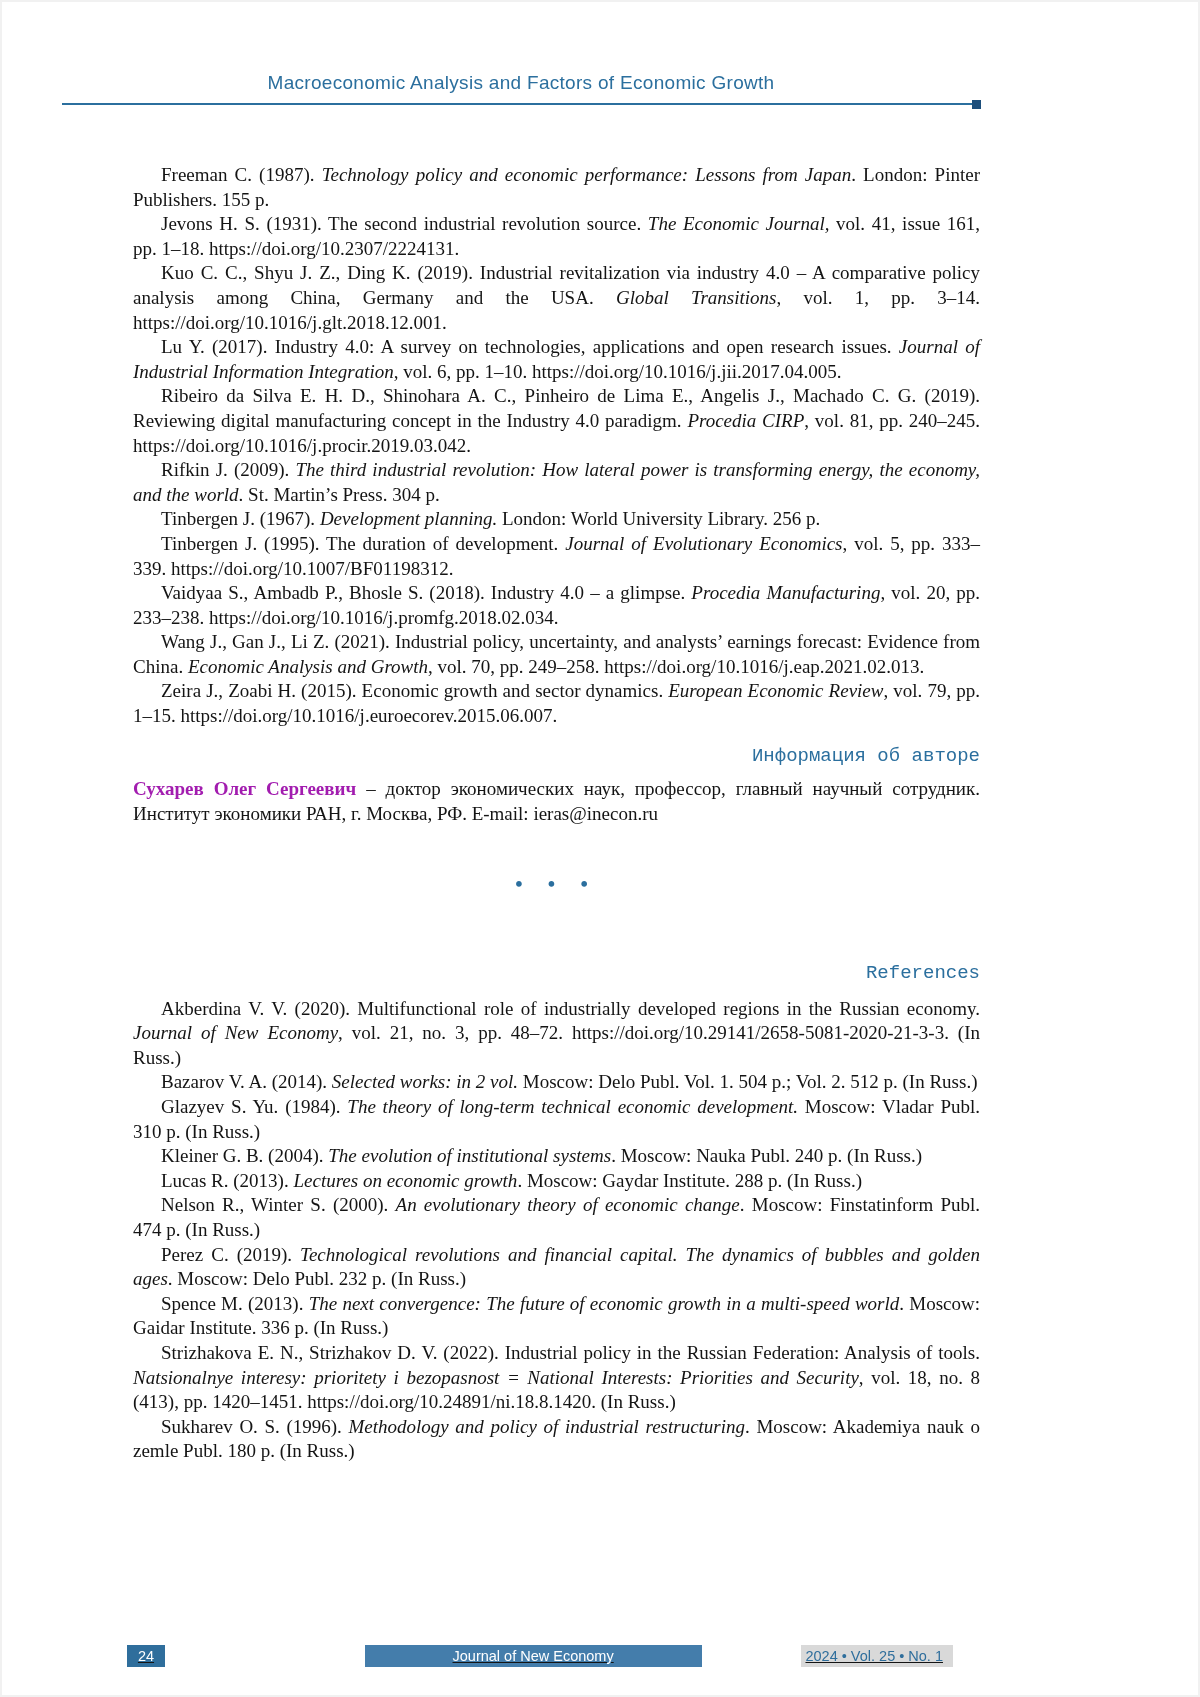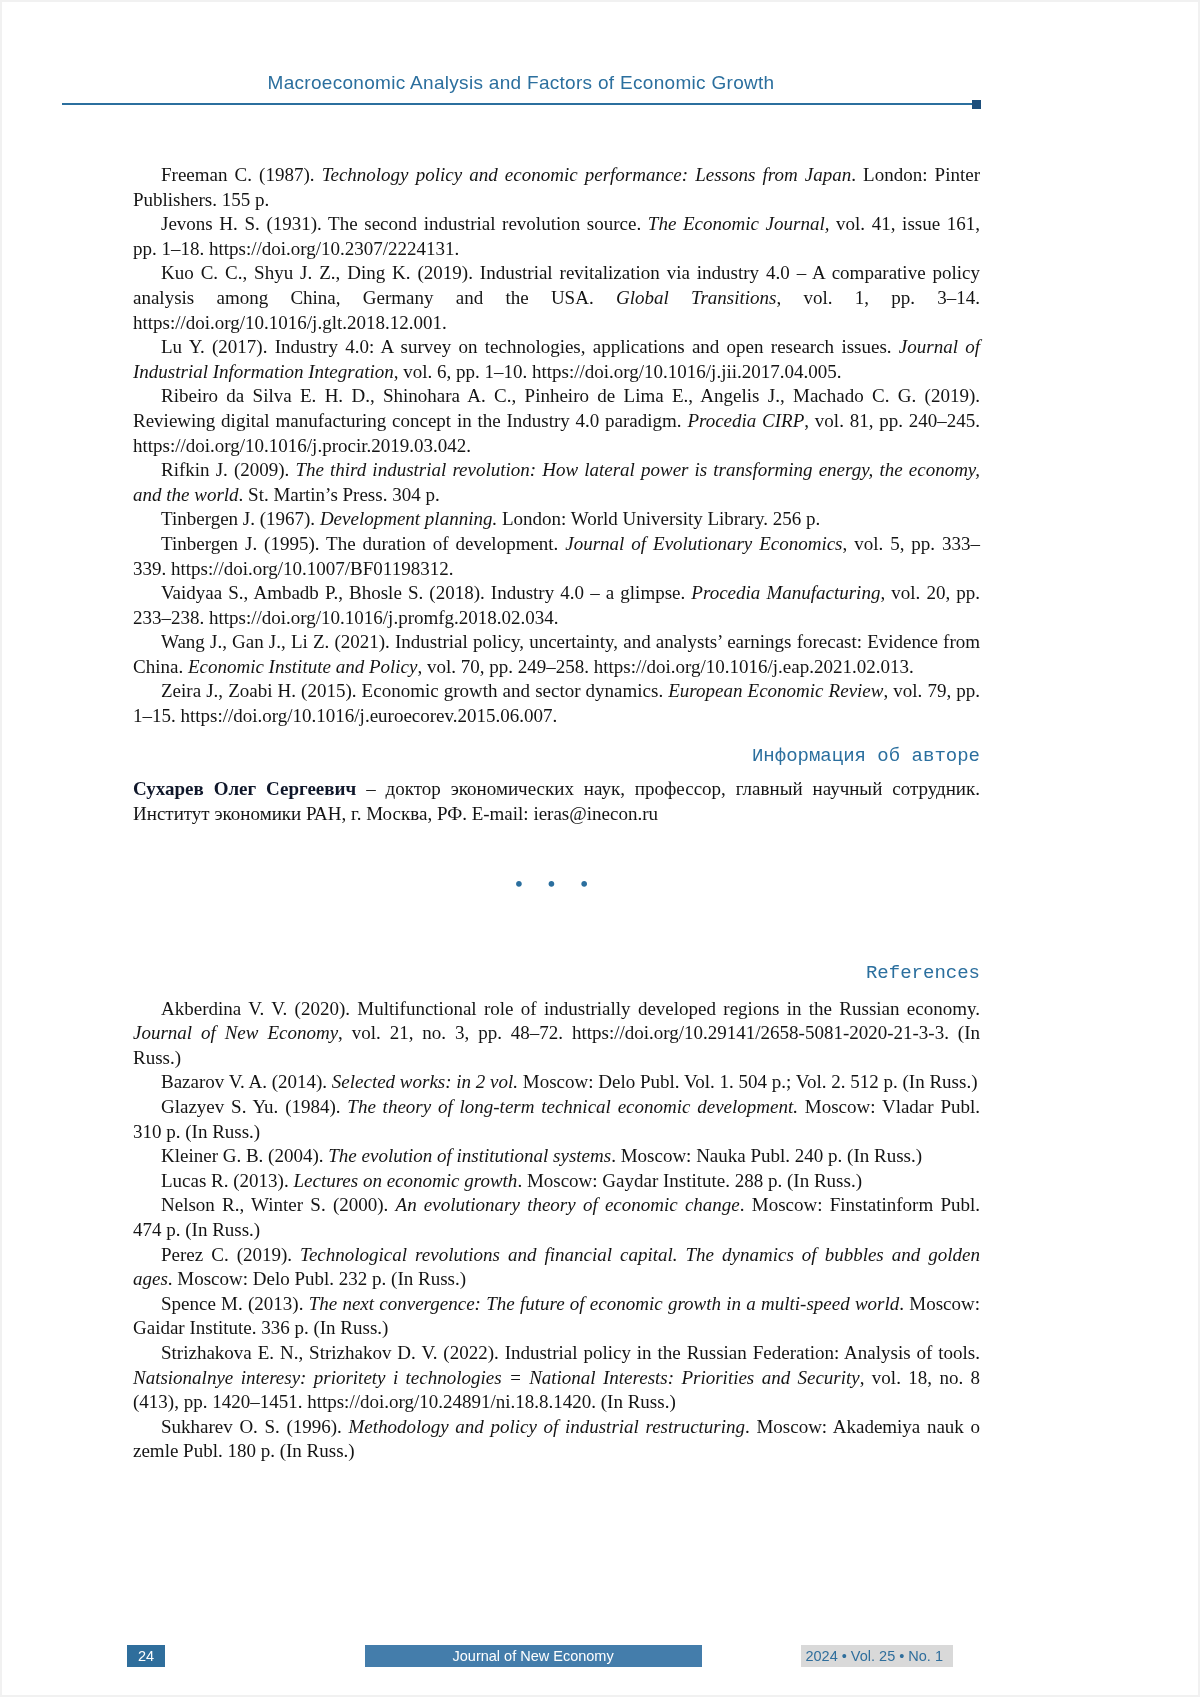--- a/index.html
+++ b/index.html
@@ -67,20 +67,21 @@
   .page-footer {
     position: absolute;
     left: 127px; right: 222px; bottom: 30px;
     height: 22px;
     display: flex;
     align-items: center;
     font-family: "Liberation Sans", sans-serif;
     font-size: 14.5px;
     line-height: 22px;
     white-space: nowrap;
+    text-decoration: underline;
   }
   .page-num {
     width: 38px;
     background: #2f6e9c;
     color: #ffffff;
     text-align: center;
   }
   .footer-strip { background: #d9d9d9; }
   .strip-a { flex: 1.1; }
   .strip-b { flex: 0.55; }
@@ -118,44 +119,44 @@
     <section class="ref-block">
         <p><span>Freeman C. (1987). </span><span class="it">Technology policy and economic performance: Lessons from Japan</span><span>. London: Pinter Publishers. 155 p.</span></p>
         <p><span>Jevons H. S. (1931). The second industrial revolution source. </span><span class="it">The Economic Journal,</span><span> vol. 41, issue 161, pp. 1–18. https://doi.org/10.2307/2224131.</span></p>
         <p><span>Kuo C. C., Shyu J. Z., Ding K. (2019). Industrial revitalization via industry 4.0 – A comparative policy analysis among China, Germany and the USA. </span><span class="it">Global Transitions</span><span>, vol. 1, pp. 3–14. https://doi.org/10.1016/j.glt.2018.12.001.</span></p>
         <p><span>Lu Y. (2017). Industry 4.0: A survey on technologies, applications and open research issues. </span><span class="it">Journal of Industrial Information Integration</span><span>, vol. 6, pp. 1–10. https://doi.org/10.1016/j.jii.2017.04.005.</span></p>
         <p><span>Ribeiro da Silva E. H. D., Shinohara A. C., Pinheiro de Lima E., Angelis J., Machado C. G. (2019). Reviewing digital manufacturing concept in the Industry 4.0 paradigm. </span><span class="it">Procedia CIRP</span><span>, vol. 81, pp. 240–245. https://doi.org/10.1016/j.procir.2019.03.042.</span></p>
         <p><span>Rifkin J. (2009). </span><span class="it">The third industrial revolution: How lateral power is transforming energy, the economy, and the world</span><span>. St. Martin’s Press. 304 p.</span></p>
         <p><span>Tinbergen J. (1967). </span><span class="it">Development planning.</span><span> London: World University Library. 256 p.</span></p>
         <p><span>Tinbergen J. (1995). The duration of development. </span><span class="it">Journal of Evolutionary Economics</span><span>, vol. 5, pp. 333–339. https://doi.org/10.1007/BF01198312.</span></p>
         <p><span>Vaidyaa S., Ambadb P., Bhosle S. (2018). Industry 4.0 – a glimpse. </span><span class="it">Procedia Manufacturing</span><span>, vol. 20, pp. 233–238. https://doi.org/10.1016/j.promfg.2018.02.034.</span></p>
-        <p><span>Wang J., Gan J., Li Z. (2021). Industrial policy, uncertainty, and analysts’ earnings forecast: Evidence from China. </span><span class="it">Economic Institute and Policy</span><span>, vol. 70, pp. 249–258. https://doi.org/10.1016/j.eap.2021.02.013.</span></p>
+        <p><span>Wang J., Gan J., Li Z. (2021). Industrial policy, uncertainty, and analysts’ earnings forecast: Evidence from China. </span><span class="it">Economic Analysis and Growth</span><span>, vol. 70, pp. 249–258. https://doi.org/10.1016/j.eap.2021.02.013.</span></p>
         <p><span>Zeira J., Zoabi H. (2015). Economic growth and sector dynamics. </span><span class="it">European Economic Review</span><span>, vol. 79, pp. 1–15. https://doi.org/10.1016/j.euroecorev.2015.06.007.</span></p>
       </section>
 
     <h2 class="section-heading">Информация об авторе</h2>
 
     <section class="author-block">
-        <p><span class="bd" style="color: #0f172a;">Сухарев Олег Сергеевич</span><span> – доктор экономических наук, профессор, главный научный сотрудник. Институт экономики РАН, г. Москва, РФ. E-mail: ieras@inecon.ru</span></p>
+        <p><span class="bd" style="color: #a21caf;">Сухарев Олег Сергеевич</span><span> – доктор экономических наук, профессор, главный научный сотрудник. Институт экономики РАН, г. Москва, РФ. E-mail: ieras@inecon.ru</span></p>
       </section>
 
     <div class="dots">• • •</div>
 
     <h2 class="section-heading references-heading">References</h2>
 
     <section class="ref-block">
         <p><span>Akberdina V. V. (2020). Multifunctional role of industrially developed regions in the Russian economy. </span><span class="it">Journal of New Economy</span><span>, vol. 21, no. 3, pp. 48–72. https://doi.org/10.29141/2658-5081-2020-21-3-3. (In Russ.)</span></p>
         <p><span>Bazarov V. A. (2014). </span><span class="it">Selected works: in 2 vol.</span><span> Moscow: Delo Publ. Vol. 1. 504 p.; Vol. 2. 512 p. (In Russ.)</span></p>
         <p><span>Glazyev S. Yu. (1984). </span><span class="it">The theory of long-term technical economic development.</span><span> Moscow: Vladar Publ. 310 p. (In Russ.)</span></p>
         <p><span>Kleiner G. B. (2004). </span><span class="it">The evolution of institutional systems</span><span>. Moscow: Nauka Publ. 240 p. (In Russ.)</span></p>
         <p><span>Lucas R. (2013). </span><span class="it">Lectures on economic growth</span><span>. Moscow: Gaydar Institute. 288 p. (In Russ.)</span></p>
         <p><span>Nelson R., Winter S. (2000). </span><span class="it">An evolutionary theory of economic change</span><span>. Moscow: Finstatinform Publ. 474 p. (In Russ.)</span></p>
         <p><span>Perez C. (2019). </span><span class="it">Technological revolutions and financial capital. The dynamics of bubbles and golden ages</span><span>. Moscow: Delo Publ. 232 p. (In Russ.)</span></p>
         <p><span>Spence M. (2013). </span><span class="it">The next convergence: The future of economic growth in a multi-speed world</span><span>. Moscow: Gaidar Institute. 336 p. (In Russ.)</span></p>
-        <p><span>Strizhakova E. N., Strizhakov D. V. (2022). Industrial policy in the Russian Federation: Analysis of tools. </span><span class="it">Natsionalnye interesy: prioritety i technologies = National Interests: Priorities and Security</span><span>, vol. 18, no. 8 (413), pp. 1420–1451. https://doi.org/10.24891/ni.18.8.1420. (In Russ.)</span></p>
+        <p><span>Strizhakova E. N., Strizhakov D. V. (2022). Industrial policy in the Russian Federation: Analysis of tools. </span><span class="it">Natsionalnye interesy: prioritety i bezopasnost = National Interests: Priorities and Security</span><span>, vol. 18, no. 8 (413), pp. 1420–1451. https://doi.org/10.24891/ni.18.8.1420. (In Russ.)</span></p>
         <p><span>Sukharev O. S. (1996). </span><span class="it">Methodology and policy of industrial restructuring</span><span>. Moscow: Akademiya nauk o zemle Publ. 180 p. (In Russ.)</span></p>
       </section>
 
   </main>
 
   <footer class="page-footer">
     <div class="page-num">24</div>
     <div class="footer-strip strip-a"></div>
     <div class="journal-name">Journal of New Economy</div>
     <div class="footer-strip strip-b"></div>

